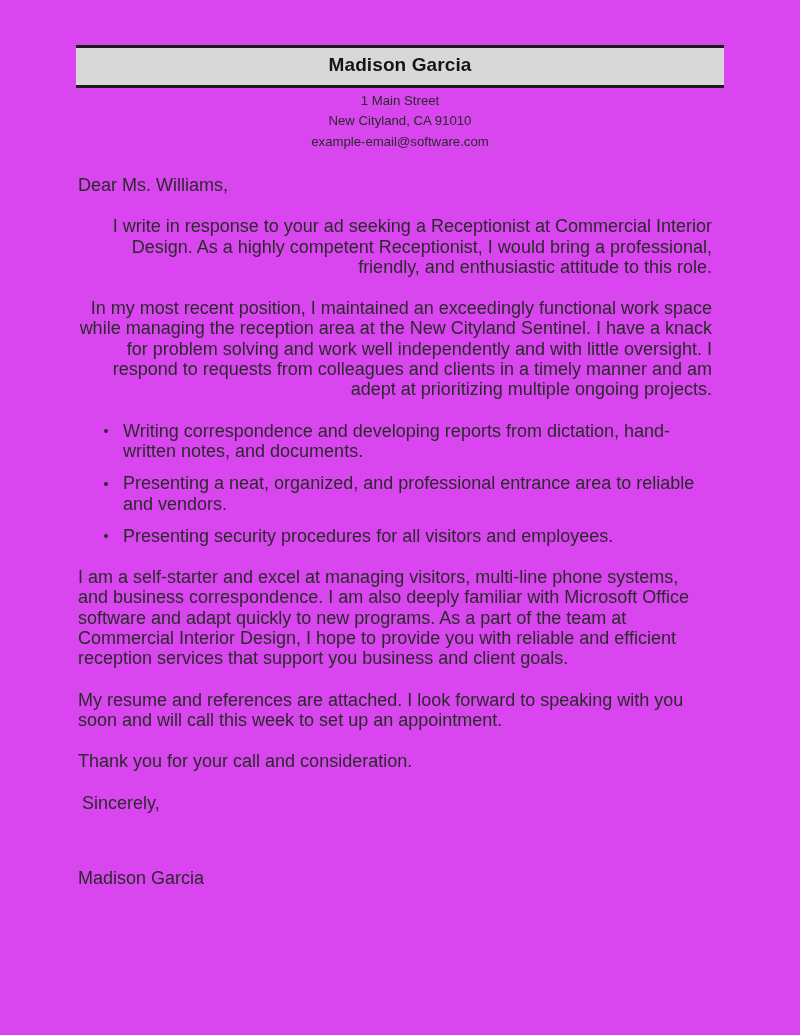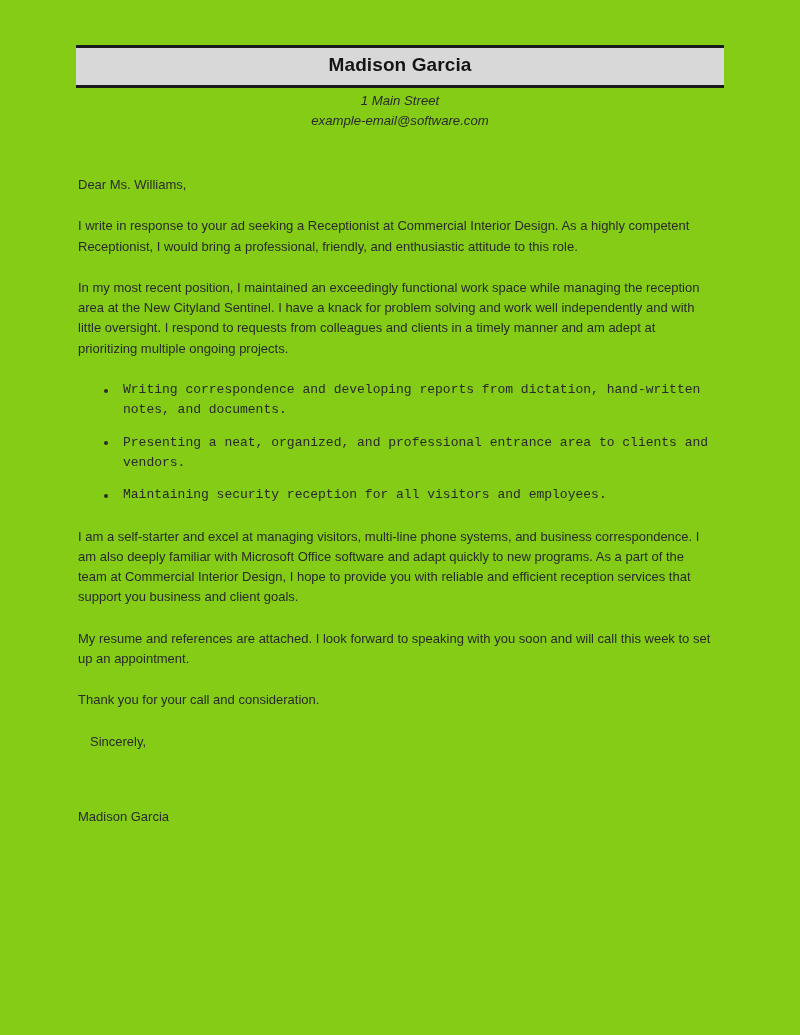--- a/index.html
+++ b/index.html
@@ -13,21 +13,21 @@
     background: #ffffff;
     font-family: "Liberation Sans", sans-serif;
     color: #231f20;
     -webkit-font-smoothing: antialiased;
   }
 
   .page {
     position: relative;
     width: 800px;
     height: 1035px;
-    background: #84cc16;
+    background: #d946ef;
     box-sizing: border-box;
     overflow: hidden;
   }
 
   
   .letterhead {
     position: absolute;
     left: 76px;
     top: 45px;
     width: 648px;
@@ -49,97 +49,96 @@
   
   .contact {
     position: absolute;
     left: 76px;
     top: 91px;
     width: 648px;
     text-align: center;
     font-size: 13.2px;
     line-height: 20.3px;
     color: #2a2a2a;
-    font-style: italic;
   }
   .contact div { white-space: nowrap; }
 
   
   .body {
     position: absolute;
     left: 78px;
     top: 175px;
     width: 634px;
-    font-size: 13px;
+    font-size: 18px;
     line-height: 20.3px;
     color: #2a2a2a;
   }
 
   .salutation { margin: 0 0 21px 0; }
 
   .para {
     margin: 0 0 21px 0;
-    text-align: left;
+    text-align: right;
   }
 
   
   .skills {
     list-style: none;
     margin: 0 0 21px 0;
     padding: 0 0 0 26px;
   }
   .skills li {
     position: relative;
     padding-left: 19px;
     margin: 12px 0 1px 0;
     line-height: 20.3px;
-    font-family: Liberation Mono, monospace;
   }
   .skills li::before {
     content: "";
     position: absolute;
     left: 0;
     top: 8.5px;
     width: 4px;
     height: 4px;
     border-radius: 50%;
     background: #2a2a2a;
   }
 
   .closing { margin: 0 0 21px 0; }
-  .signoff { margin: 12px; }
+  .signoff { margin: 4px; }
   .signature { margin: 55px 0 0 0; }
 </style>
 </head>
 <body>
 
 <div class="page">
 
   <div class="letterhead">
     <div class="letterhead-name">Madison Garcia</div>
   </div>
 
   <div class="contact">
     <div>1 Main Street</div>
+    <div>New Cityland, CA 91010</div>
     <div>example-email@software.com</div>
   </div>
 
   <div class="body">
 
     <p class="salutation">Dear Ms. Williams,</p>
 
     <p class="para">I write in response to your ad seeking a Receptionist at Commercial Interior Design. As a highly competent Receptionist, I would bring a professional, friendly, and enthusiastic attitude to this role.</p>
 
     <p class="para">In my most recent position, I maintained an exceedingly functional work space while managing the reception area at the New Cityland Sentinel. I have a knack for problem solving and work well independently and with little oversight. I respond to requests from colleagues and clients in a timely manner and am adept at prioritizing multiple ongoing projects.</p>
 
 
     <ul class="skills">
       <li>Writing correspondence and developing reports from dictation, hand-written notes, and documents.</li>
-      <li>Presenting a neat, organized, and professional entrance area to clients and vendors.</li>
-      <li>Maintaining security reception for all visitors and employees.</li>
+      <li>Presenting a neat, organized, and professional entrance area to reliable and vendors.</li>
+      <li>Presenting security procedures for all visitors and employees.</li>
     </ul>
 
     <p class="closing">I am a self-starter and excel at managing visitors, multi-line phone systems, and business correspondence. I am also deeply familiar with Microsoft Office software and adapt quickly to new programs. As a part of the team at Commercial Interior Design, I hope to provide you with reliable and efficient reception services that support you business and client goals.</p>
 
     <p class="closing">My resume and references are attached. I look forward to speaking with you soon and will call this week to set up an appointment.</p>
 
     <p class="closing">Thank you for your call and consideration.</p>
 
     <p class="signoff">Sincerely,</p>
 

